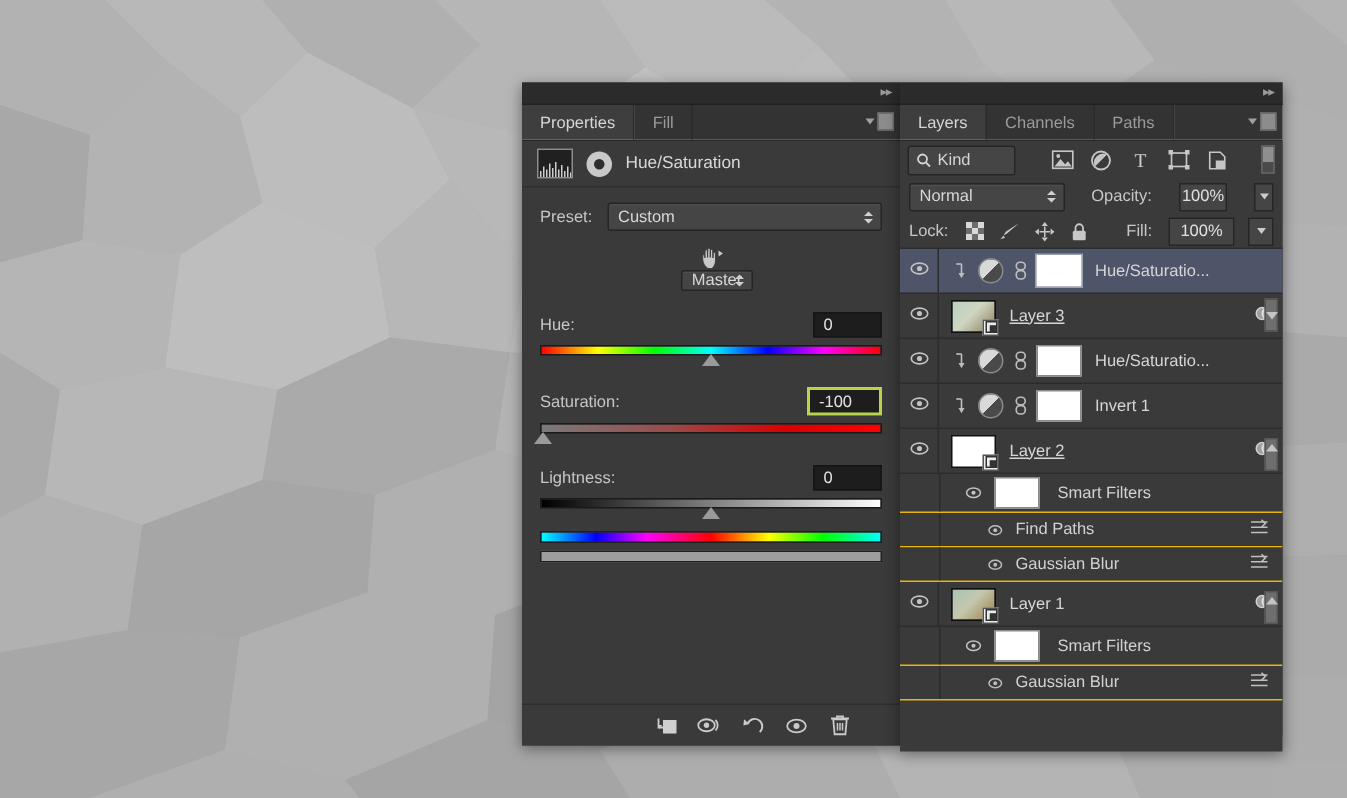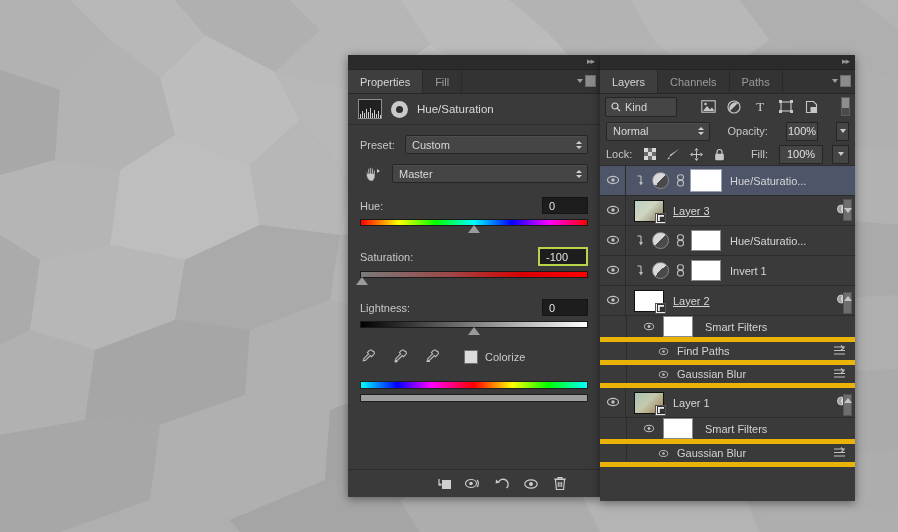--- a/index.html
+++ b/index.html
@@ -196,21 +196,21 @@
   .select .spin .dn {
     width: 0; height: 0;
     border-left: 3px solid transparent;
     border-right: 3px solid transparent;
     border-top: 3px solid #cfcfcf;
   }
 
   #preset-row .lbl { width: 45px; }
   #preset-select { flex: 1; }
 
-  #master-row { margin-bottom: 14px; }
+  #master-row { margin-bottom: 14px; flex-direction: column; }
   .hand-tool {
     width: 24px;
     display: flex;
     justify-content: center;
     color: #c9c9c9;
     font-size: 15px;
     line-height: 15px;
   }
   #master-select { flex: 1; margin-left: 8px; }
 
@@ -574,21 +574,21 @@
     color: #c8c8c8;
     font-size: 12px;
   }
 
   
   .sub-row {
     height: 23px;
     display: flex;
     align-items: center;
     background: #3a3a3a;
-    border-bottom: 5px solid #eab308;
+    border-bottom: 1px solid #eab308;
     padding-left: 26px;
     box-sizing: border-box;
     position: relative;
     cursor: default;
     text-align: center;
   }
   .sub-row.indent-hdr { height: 26px; }
   .sf-eye {
     width: 18px;
     display: flex;
@@ -826,43 +826,20 @@
         <div class="valbox">
           <span>0</span>
         </div>
       </div>
       <div class="track-wrap">
         <div class="track light-track"></div>
         <div class="thumb" style="left:50%"></div>
       </div>
     </div>
 
-    <div id="dropper-row">
-      <span class="eyedropper">
-        <svg width="16" height="16" viewBox="0 0 16 16">
-          <path d="M12.4 2.1 a1.9 1.9 0 0 1 1.5 3.2 l-2.4 2.4 -1.2 -1.2 -4.7 4.7 -2.3 0.6 0.6 -2.3 4.7 -4.7 -1.2 -1.2 2.4 -2.4 a1.9 1.9 0 0 1 2.6 0.9 z" fill="none" stroke="#bdbdbd" stroke-width="1.1"></path>
-        </svg>
-      </span>
-      <span class="eyedropper">
-        <svg width="16" height="16" viewBox="0 0 16 16">
-          <path d="M12.4 2.1 a1.9 1.9 0 0 1 1.5 3.2 l-2.4 2.4 -1.2 -1.2 -4.7 4.7 -2.3 0.6 0.6 -2.3 4.7 -4.7 -1.2 -1.2 2.4 -2.4 a1.9 1.9 0 0 1 2.6 0.9 z" fill="none" stroke="#bdbdbd" stroke-width="1.1"></path>
-          <path d="M2.5 12.5 h3 M4 11 v3" stroke="#bdbdbd" stroke-width="1"></path>
-        </svg>
-      </span>
-      <span class="eyedropper">
-        <svg width="16" height="16" viewBox="0 0 16 16">
-          <path d="M12.4 2.1 a1.9 1.9 0 0 1 1.5 3.2 l-2.4 2.4 -1.2 -1.2 -4.7 4.7 -2.3 0.6 0.6 -2.3 4.7 -4.7 -1.2 -1.2 2.4 -2.4 a1.9 1.9 0 0 1 2.6 0.9 z" fill="none" stroke="#bdbdbd" stroke-width="1.1"></path>
-          <path d="M2.5 12.5 h3.5" stroke="#bdbdbd" stroke-width="1"></path>
-        </svg>
-      </span>
-      <span class="colorize-wrap">
-        <span class="checkbox"></span>
-        <span class="colorize-label">Colorize</span>
-      </span>
-    </div>
 
     <div id="spectrum-area">
       <div class="spectrum-bar"></div>
       <div class="gray-bar"></div>
     </div>
 
   </div>
 
   <div class="prop-footer">
     <span class="footer-ico">

